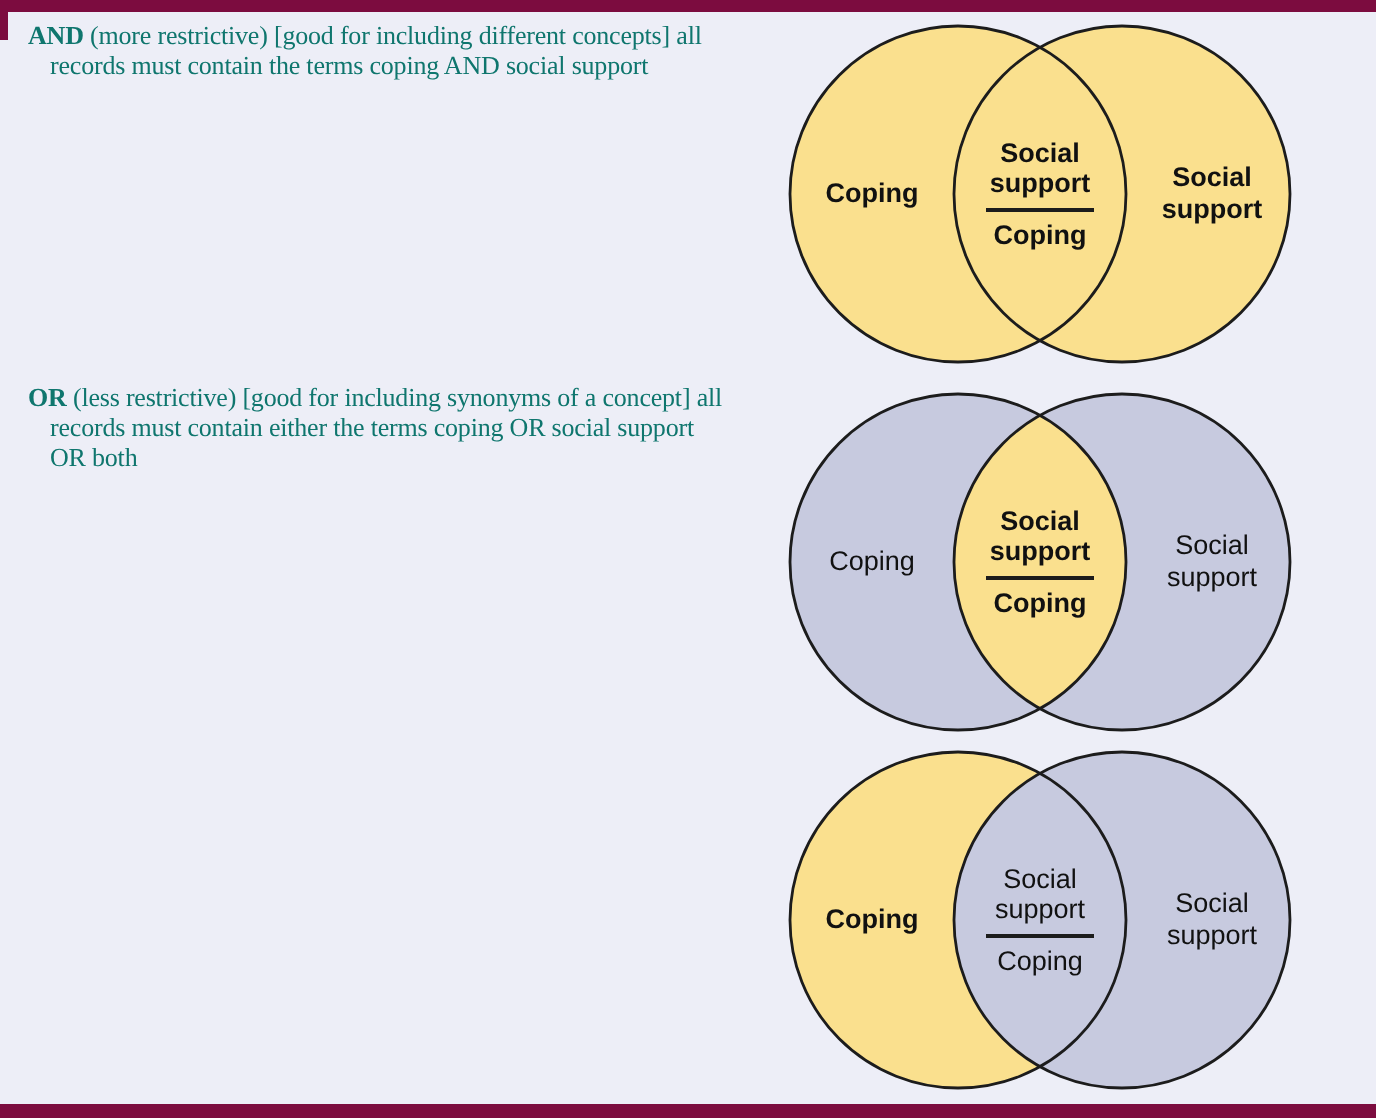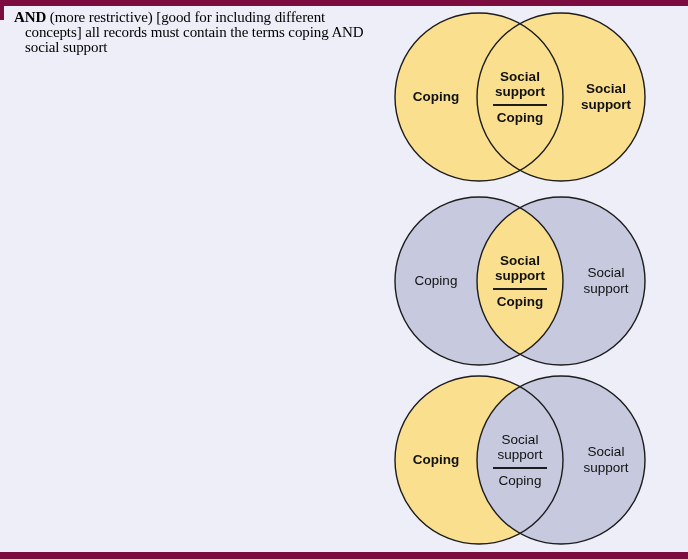--- a/index.html
+++ b/index.html
@@ -11,21 +11,21 @@
   .figure{position:absolute;left:0;top:0;width:688px;height:559px;}
 
   
   .bar-top{position:absolute;left:0;top:0;width:688px;height:6px;background:#7C0C3F;}
   .bar-left-stub{position:absolute;left:0;top:0;width:4px;height:20px;background:#7C0C3F;}
   .bar-bottom{position:absolute;left:0;top:552px;width:688px;height:7px;background:#7C0C3F;}
 
   
   .desc{
     position:absolute;left:14px;width:342px;margin:0;
-    font-size:15px;line-height:15px;color:#000000;
+    font-size:13px;line-height:15px;color:#0f766e;
     padding-left:11px;text-indent:-11px;letter-spacing:-0.1px;
   }
   .desc b{font-weight:bold;}
   .d1{top:10px}.d2{top:191px}.d3{top:372px}
 
   
   .venn{position:absolute;left:352px;width:300px;height:178px;}
   .v1{top:8px}.v2{top:192px}.v3{top:371px}
   .venn svg{position:absolute;left:0;top:0;}
   .outline{fill:none;stroke:#1C1C1C;stroke-width:1.4;}
@@ -72,20 +72,24 @@
     </svg>
     <div class="v-label v-left">Coping</div>
     <div class="v-mid">
       <div>Social support</div>
       <div class="v-divider"></div>
       <div>Coping</div>
     </div>
     <div class="v-label v-right">Social support</div>
   </div>
 
+  <p class="desc d2">
+    <b>OR</b>
+    <span>(less restrictive) [good for including synonyms of a concept] all records must contain either the terms coping OR social support OR both</span>
+  </p>
   <div class="venn v2">
     <svg viewBox="0 0 300 178" width="300" height="178">
       <circle cx="127" cy="89" r="84" fill="#C7CADF"></circle>
       <circle cx="209" cy="89" r="84" fill="#C7CADF"></circle>
       <path d="M168 15.68 A84 84 0 0 1 168 162.32 A84 84 0 0 1 168 15.68 Z" fill="#FAE08E"></path>
       <circle class="outline" cx="127" cy="89" r="84"></circle>
       <circle class="outline" cx="209" cy="89" r="84"></circle>
     </svg>
     <div class="v-label v-left">Coping</div>
     <div class="v-mid">

